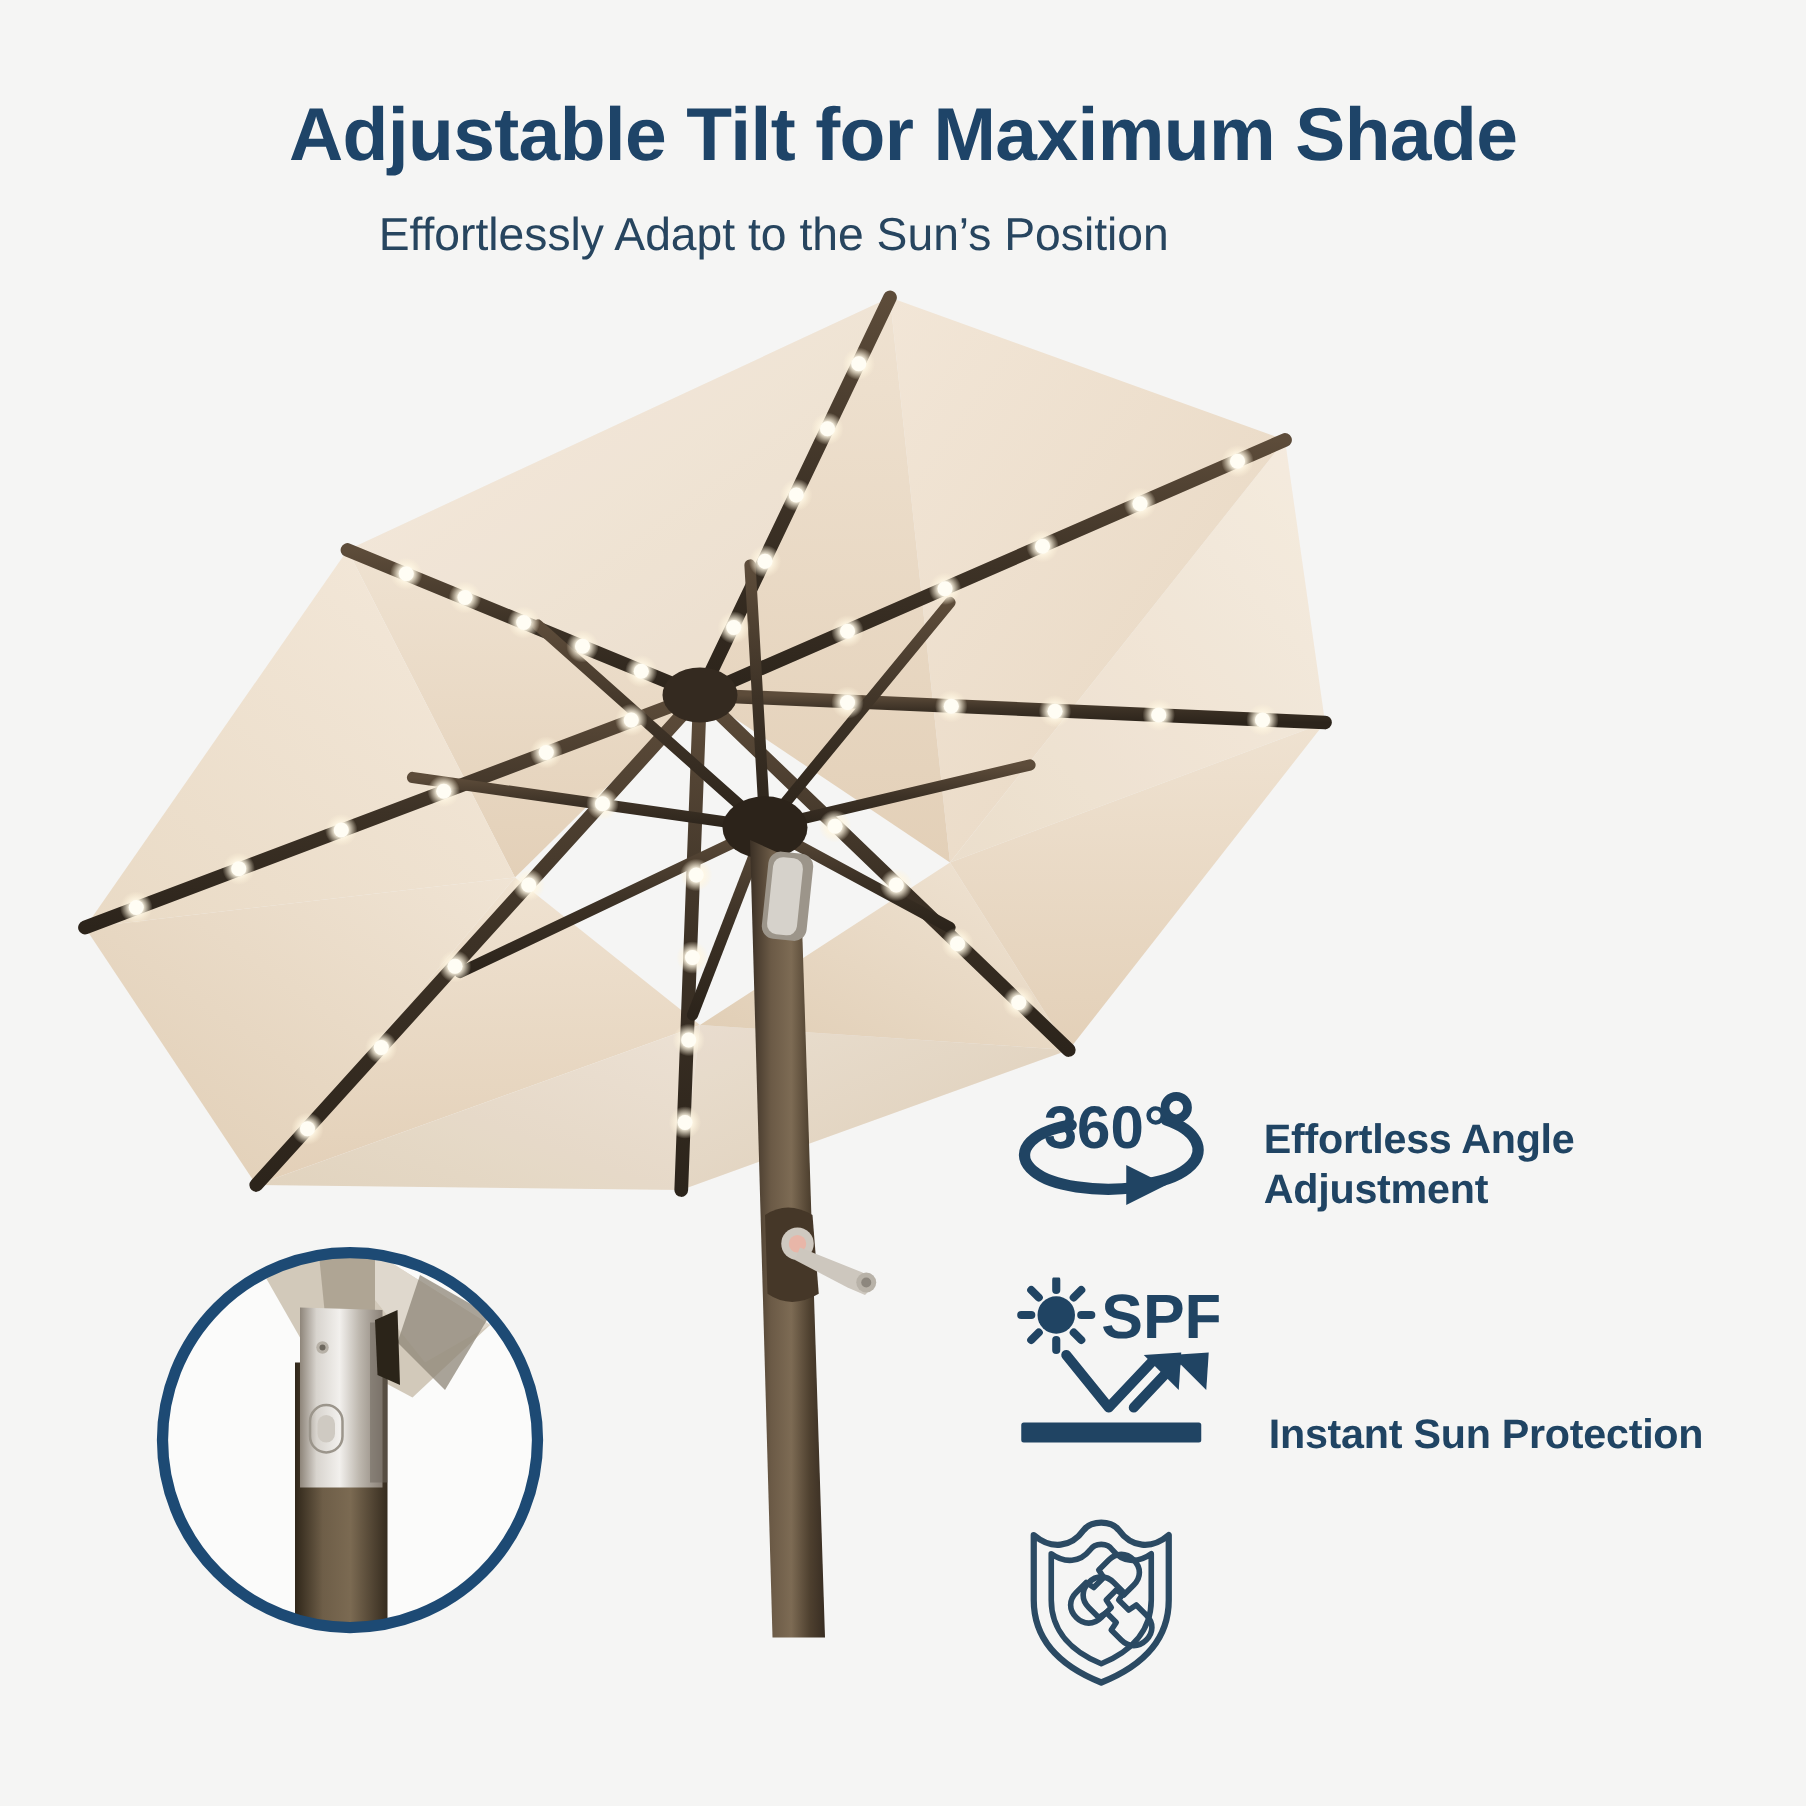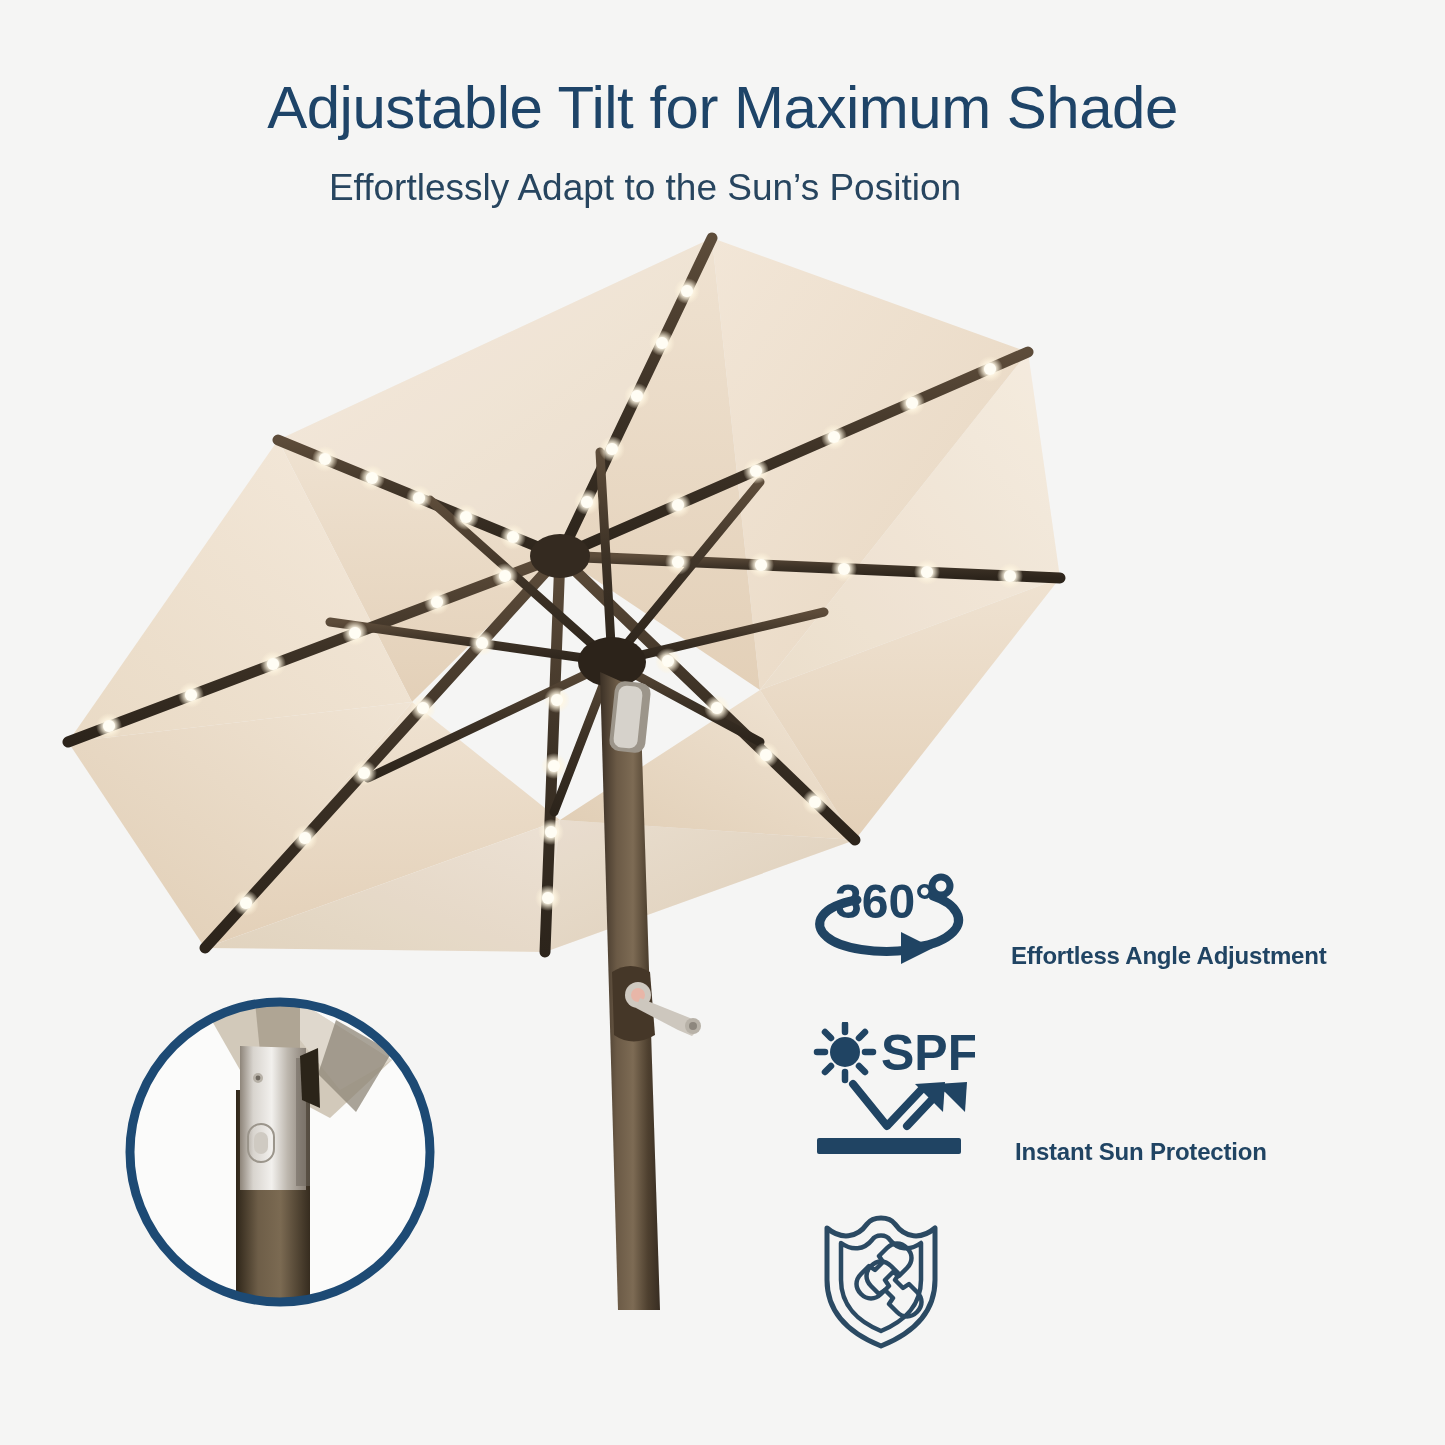--- a/index.html
+++ b/index.html
@@ -19,36 +19,35 @@
   }
 
   
   #title {
     position: absolute;
     left: 0;
     top: 76px;
     width: 1445px;
     text-align: center;
     font-size: 60px;
-    font-weight: normal;
+    font-weight: bold;
     letter-spacing: -0.5px;
     color: #1e4468;
     line-height: 1.05;
   }
   #subtitle {
     position: absolute;
     left: 0;
     top: 168px;
     width: 1238px;
     text-align: center;
     font-size: 37px;
     font-weight: normal;
     color: #27455f;
     line-height: 1.1;
-    padding-left: 26px;
   }
 
   
   #umbrella-stage {
     position: absolute;
     left: 0;
     top: 0;
     width: 1445px;
     height: 1445px;
   }
@@ -64,21 +63,21 @@
   .feature {
     position: absolute;
     display: flex;
     align-items: flex-end;
   }
   .feature-icon {
     flex: 0 0 auto;
     display: block;
   }
   .feature-label {
-    font-size: 24px;
+    font-size: 33px;
     font-weight: bold;
     color: #204463;
     line-height: 1.22;
     letter-spacing: -0.2px;
   }
 
   #feature-0 { left: 10px;  top: 0px;   }
   #feature-0 .feature-label { margin-left: 38px; width: 330px; }
 
   #feature-1 { left: 8px;   top: 160px; }

